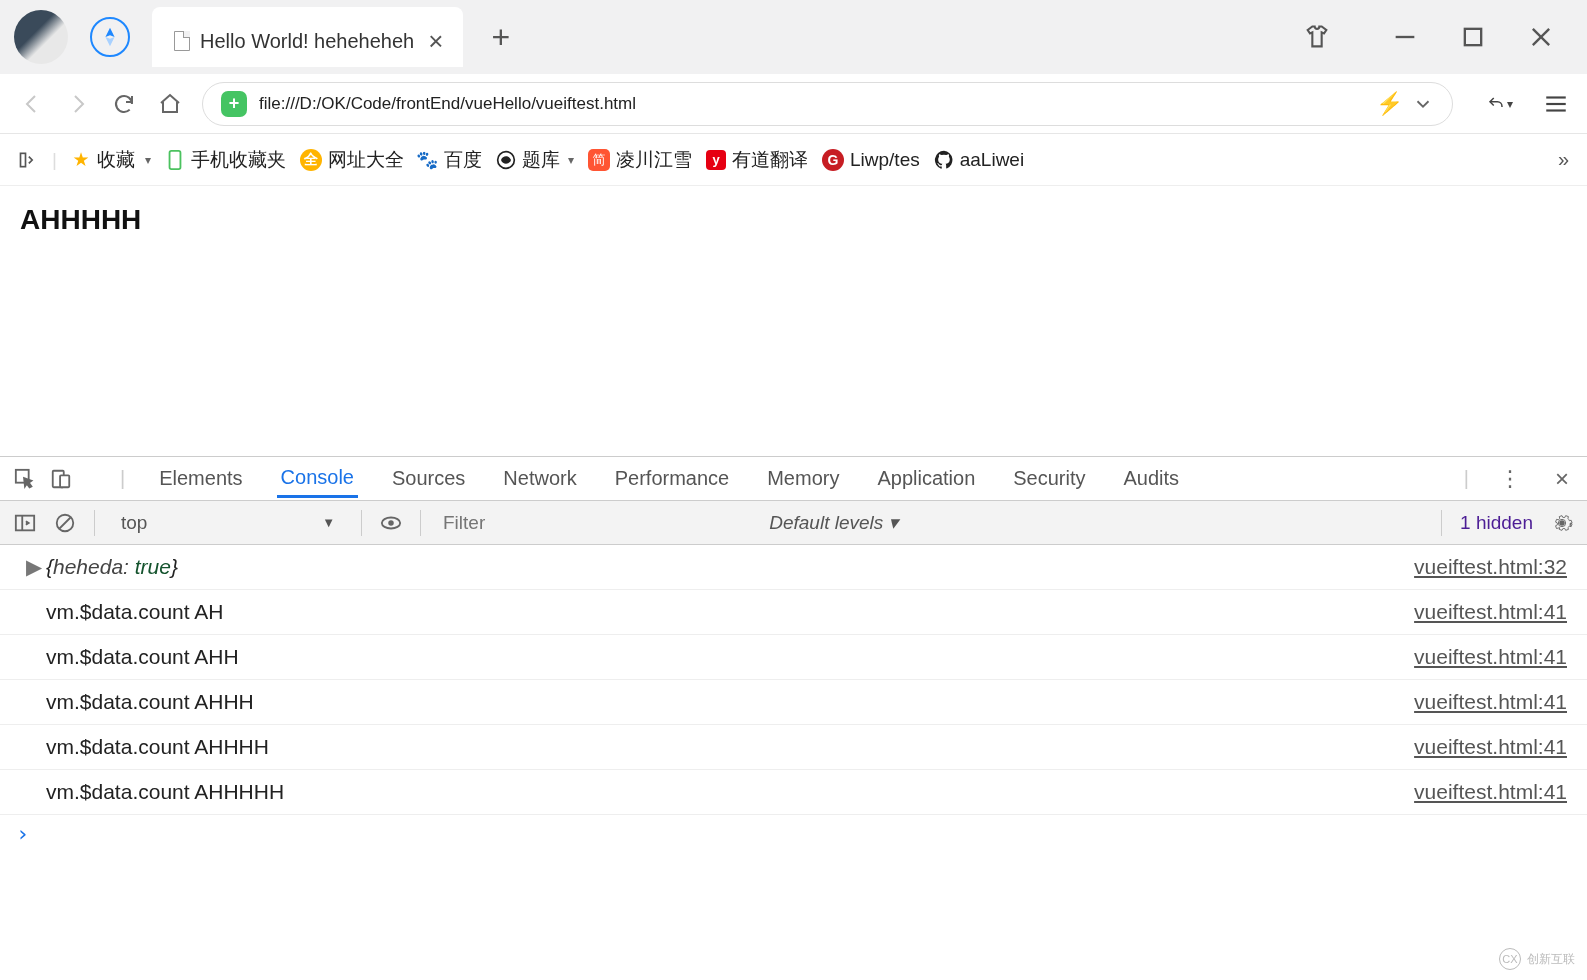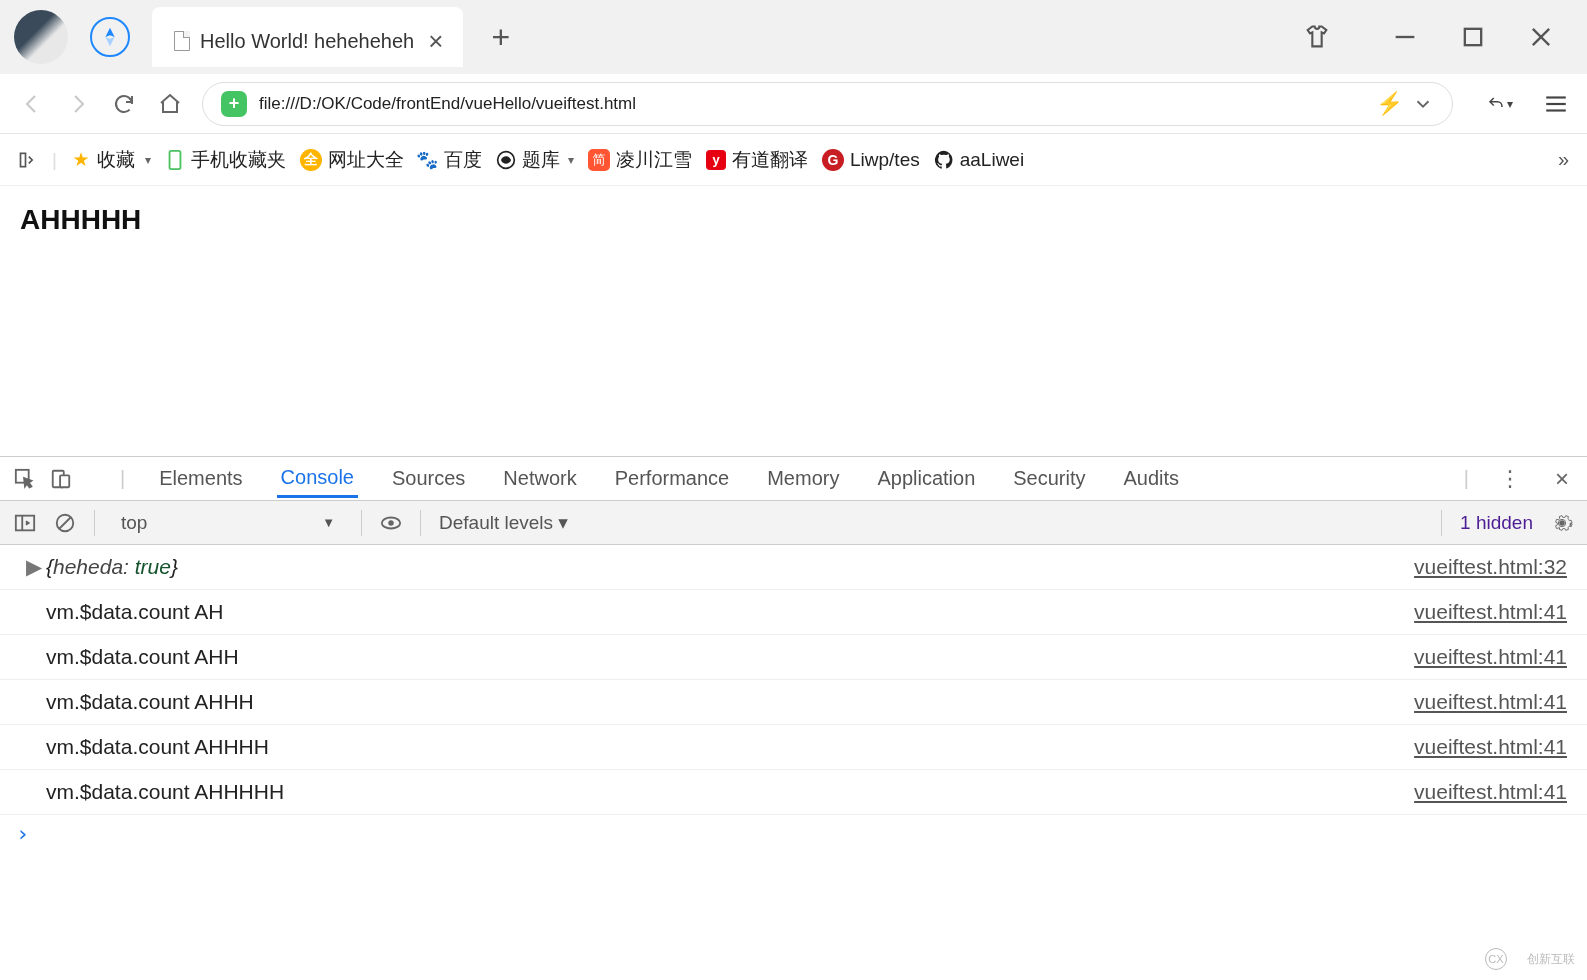--- a/index.html
+++ b/index.html
@@ -52,35 +52,35 @@
   .dt-tabs { display:flex; align-items:center; height: 44px; border-bottom:1px solid #ccc; padding: 0 14px; gap: 30px; font-size: 20px; color:#555; }
   .dt-left { display:flex; align-items:center; gap: 14px; margin-right: 18px; }
   .dt-icon { width:22px; height:22px; display:flex; align-items:center; justify-content:center; }
   .dt-tab { cursor:pointer; padding: 6px 4px; }
   .dt-tab.active { color:#1a73e8; border-bottom: 3px solid #1a73e8; }
   .dt-tabs .spacer { flex:1; }
   .dt-toolbar { display:flex; align-items:center; height: 44px; background:#f3f3f3; border-bottom:1px solid #ccc; padding: 0 14px; gap: 18px; font-size: 19px; color:#555; }
   .dt-toolbar .sep-v { width:1px; height:26px; background:#ccc; }
   .context-sel { display:flex; align-items:center; gap:10px; width: 230px; justify-content:space-between; padding: 2px 8px; }
   .filter-input { flex:0.6; background:transparent; border:none; outline:none; font-size:19px; color:#888; padding: 4px; }
-  .levels-sel { cursor:pointer; }
+  .levels-sel { cursor:pointer;font-style:italic; }
   .dt-toolbar .spacer { flex:1; }
   .hidden-count { color:#4c1d95; }
   .gear { width:22px; height:22px; }
 
   .console { font-family: Consolas, "Courier New", monospace; font-size: 21px; }
   .console-block { padding: 10px 20px 10px 46px; border-bottom: 1px solid #eee; display:flex; }
   .console-block .msg { flex:1; color:#222; white-space:pre; }
   .console-block .src { color:#555; text-decoration: underline; cursor:pointer; }
   .console-block.obj .msg { font-style: italic; }
   .console-block.obj .caret { position:absolute; margin-left:-20px; font-style:normal; color:#777; }
   .console-block .true { color:#14532d; }
   .console-block .key { color:#444; }
   .prompt { padding: 6px 16px; color:#1a73e8; font-family: Consolas, monospace; font-size:22px; }
-  .watermark { position:absolute; right:12px; bottom:10px; font-size:12px; color:#bbb; display:flex; align-items:center; gap:20px;margin-top:24px; }
+  .watermark { position:absolute; right:12px; bottom:10px; font-size:12px; color:#bbb; display:flex; align-items:center; gap:6px;margin-top:24px; }
   .watermark .logo { width:22px; height:22px; border:1.5px solid #bbb; border-radius:50%; display:flex; align-items:center; justify-content:center; font-size:11px;}
 </style>
 </head>
 <body>
 
 <div class="titlebar">
   <div class="avatar"></div>
   <div class="compass">
     <svg viewBox="0 0 24 24">
         <polygon points="12,2 17,12 12,10 7,12" fill="#1e88ff"></polygon>
@@ -284,20 +284,21 @@
       <span style="font-size:13px;color:#555;">▼</span>
     </div>
     <div class="sep-v"></div>
     <div class="dt-icon">
         <svg viewBox="0 0 24 24" fill="#666">
           <ellipse cx="12" cy="12" rx="10" ry="6" fill="none" stroke="#666" stroke-width="2"></ellipse>
           <circle cx="12" cy="12" r="3"></circle>
         </svg>
       </div>
     <div class="sep-v"></div>
+    <input class="filter-input" placeholder="Filter" style="">
     <div class="levels-sel">Default levels ▾</div>
     <div class="spacer"></div>
     <div class="sep-v"></div>
     <div class="hidden-count">1 hidden</div>
     <div class="gear"><svg viewBox="0 0 24 24" fill="#666">
           <path d="M12 8a4 4 0 100 8 4 4 0 000-8zm9 4l2 1-1 3-2-.5a8 8 0 01-1.5 1.5l.5 2-3 1-1-2a8 8 0 01-2 0l-1 2-3-1 .5-2A8 8 0 018 17.5L6 18l-1-3 2-1a8 8 0 010-2l-2-1 1-3 2 .5A8 8 0 019.5 7L9 5l3-1 1 2a8 8 0 012 0l1-2 3 1-.5 2A8 8 0 0120 9.5l2-.5 1 3-2 1a8 8 0 010 2z" fill="none" stroke="#666" stroke-width="1"></path>
           <circle cx="12" cy="12" r="3" fill="#666"></circle>
         </svg></div>
   </div>
 

